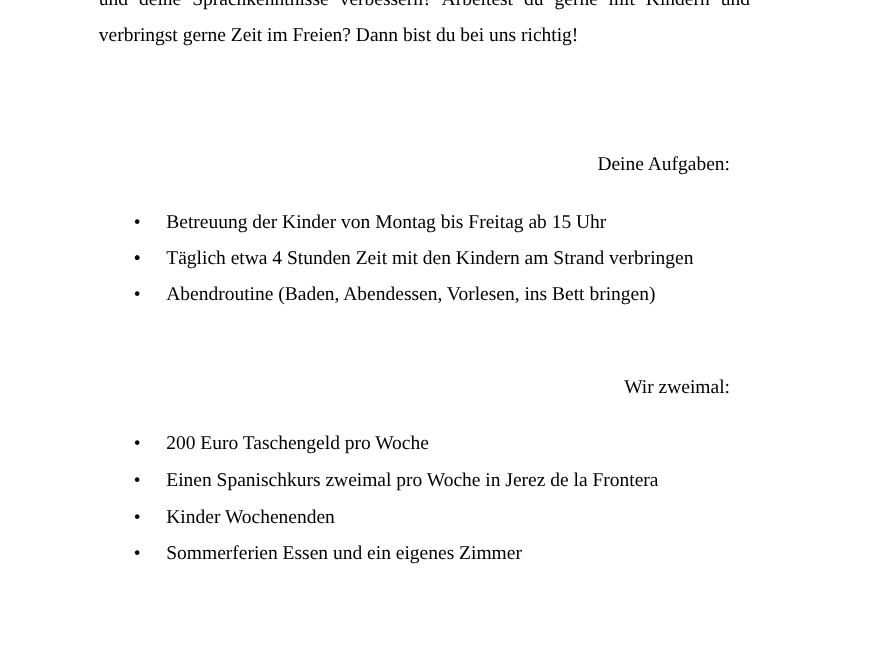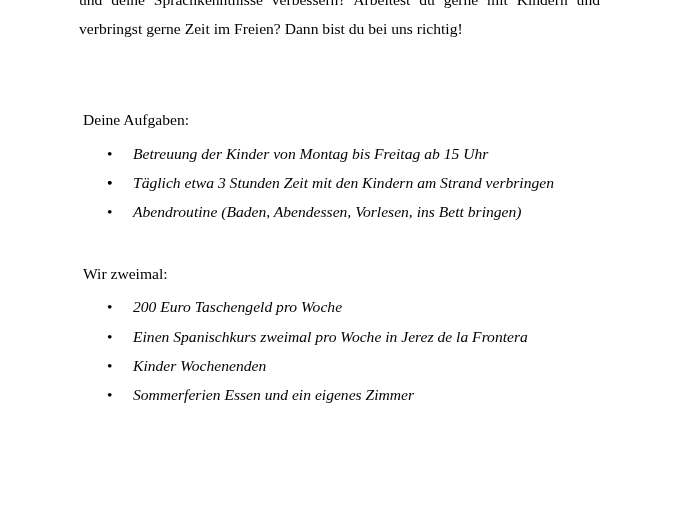--- a/index.html
+++ b/index.html
@@ -32,24 +32,24 @@
 
   p.para {
     margin: 0;
     font-size: 15.6px;
     line-height: 29.4px;
     text-align: justify;
     text-justify: inter-word;
   }
 
   p.heading {
-    margin: 4px;
+    margin: 16px;
     font-size: 15.6px;
     line-height: 29.4px;
-    text-align: left;
+    text-align: right;
     white-space: nowrap;
   }
 
   .spacer-1 { height: 29.4px; }
   .spacer-2 { height: 28px; }
 
   ul.bullets {
     list-style: none;
     margin: 0;
     padding: 0;
@@ -65,21 +65,20 @@
   }
   ul.bullets > li .dot {
     position: absolute;
     left: 28px;           
     top: 0;
     font-size: 15.6px;
     line-height: 29.4px;
   }
   ul.bullets > li .item-text {
     display: inline;
-    font-style: italic;
   }
 </style>
 </head>
 <body>
 
 <div class="page">
   <div class="text-column">
 
     <p class="para">und deine Sprachkenntnisse verbessern? Arbeitest du gerne mit Kindern und verbringst gerne Zeit im Freien? Dann bist du bei uns richtig!</p>
 
@@ -93,21 +92,21 @@
     <ul class="bullets">
       <li>
         <span class="dot">•</span>
         <span class="item-text">Betreuung der Kinder von Montag bis Freitag ab 15 Uhr</span>
       </li>
       <li>
         <span class="dot">•</span>
       </li>
       <li>
         <span class="dot">•</span>
-        <span class="item-text">Täglich etwa 3 Stunden Zeit mit den Kindern am Strand verbringen</span>
+        <span class="item-text">Täglich etwa 4 Stunden Zeit mit den Kindern am Strand verbringen</span>
       </li>
       <li>
         <span class="dot">•</span>
         <span class="item-text">Abendroutine (Baden, Abendessen, Vorlesen, ins Bett bringen)</span>
       </li>
     </ul>
 
     <div class="spacer-2"></div>
 
     <p class="heading">Wir zweimal:</p>

